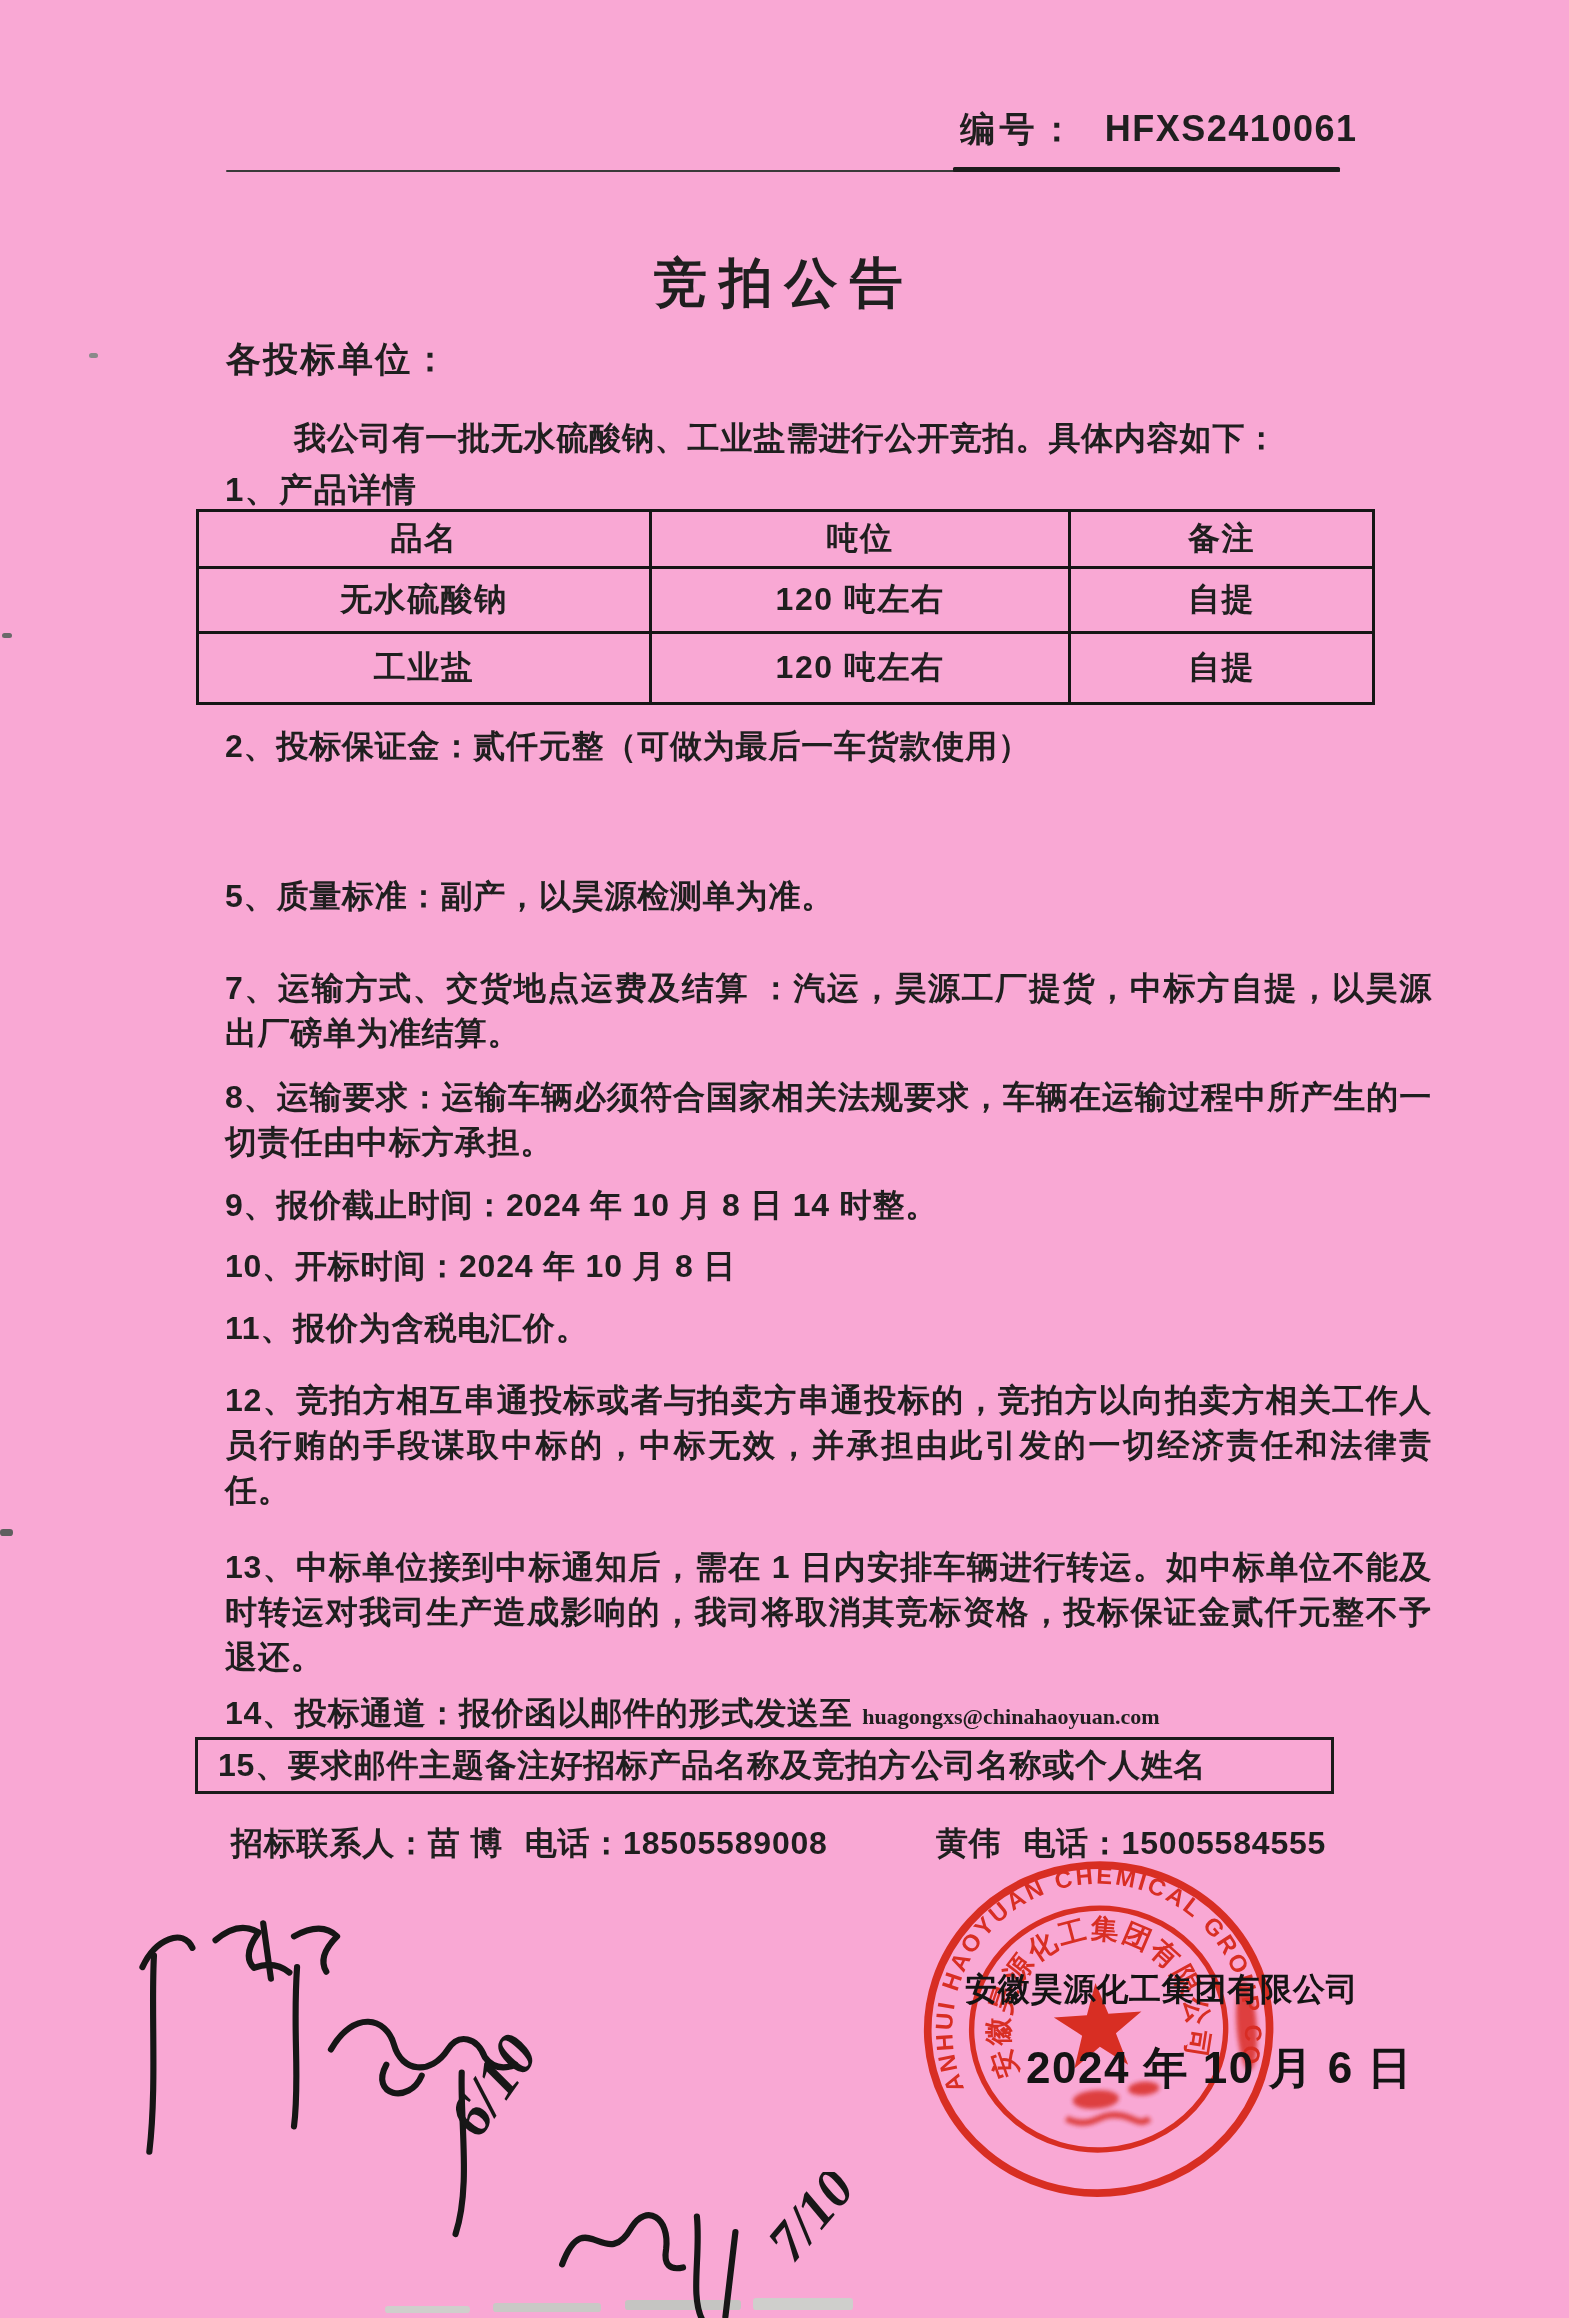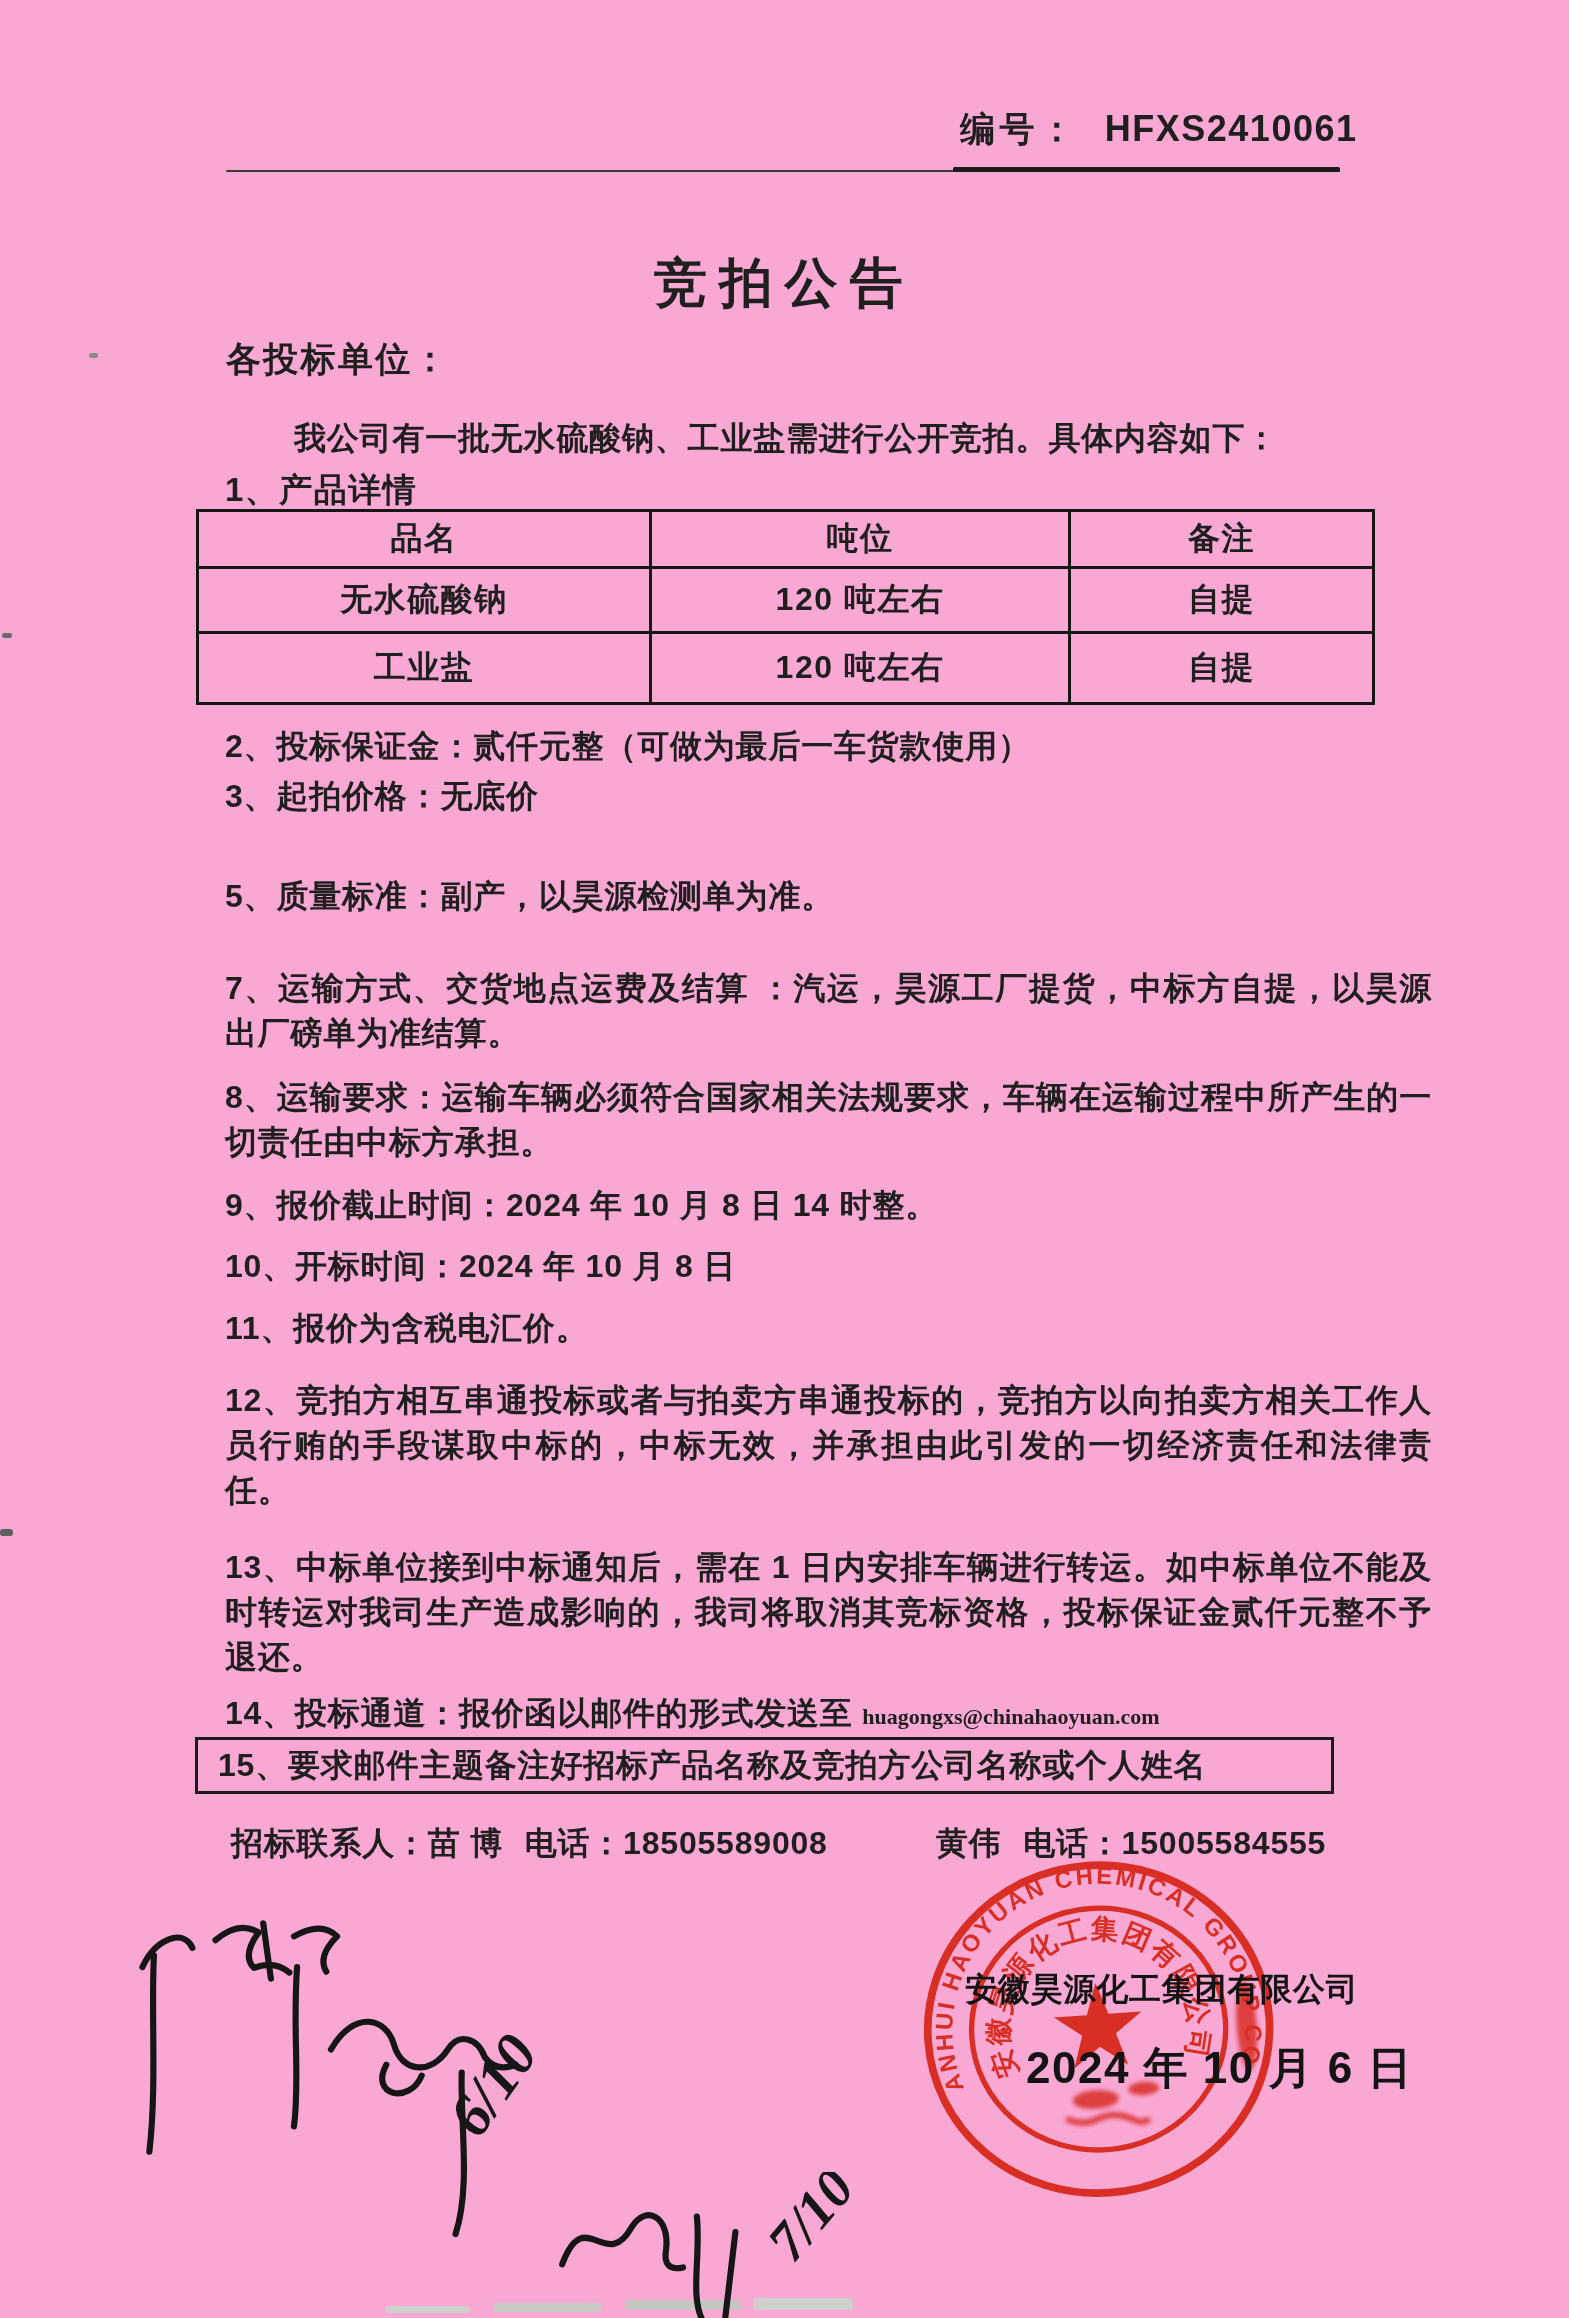--- a/index.html
+++ b/index.html
@@ -83,21 +83,20 @@
     </tr>
     <tr style="height:71px;">
       <td>工业盐</td>
       <td>120 吨左右</td>
       <td>自提</td>
     </tr>
   </tbody>
     </table>
 
   <div class="item" style="top:724px;">2、投标保证金：贰仟元整（可做为最后一车货款使用）</div>
-  <div class="item" style="top:774px;">3、起拍价格：无底价</div>
   <div class="item" style="top:874px;">5、质量标准：副产，以昊源检测单为准。</div>
   <div class="item" style="top:966px;">7、运输方式、交货地点运费及结算 ：汽运，昊源工厂提货，中标方自提，以昊源出厂磅单为准结算。</div>
   <div class="item" style="top:1075px;">8、运输要求：运输车辆必须符合国家相关法规要求，车辆在运输过程中所产生的一切责任由中标方承担。</div>
   <div class="item" style="top:1183px;">9、报价截止时间：2024 年 10 月 8 日 14 时整。</div>
   <div class="item" style="top:1244px;">10、开标时间：2024 年 10 月 8 日</div>
   <div class="item" style="top:1306px;">11、报价为含税电汇价。</div>
   <div class="item" style="top:1378px;">12、竞拍方相互串通投标或者与拍卖方串通投标的，竞拍方以向拍卖方相关工作人员行贿的手段谋取中标的，中标无效，并承担由此引发的一切经济责任和法律责任。</div>
   <div class="item" style="top:1545px;">13、中标单位接到中标通知后，需在 1 日内安排车辆进行转运。如中标单位不能及时转运对我司生产造成影响的，我司将取消其竞标资格，投标保证金贰仟元整不予退还。</div>
 
   <div class="item" style="top:1691px;">

